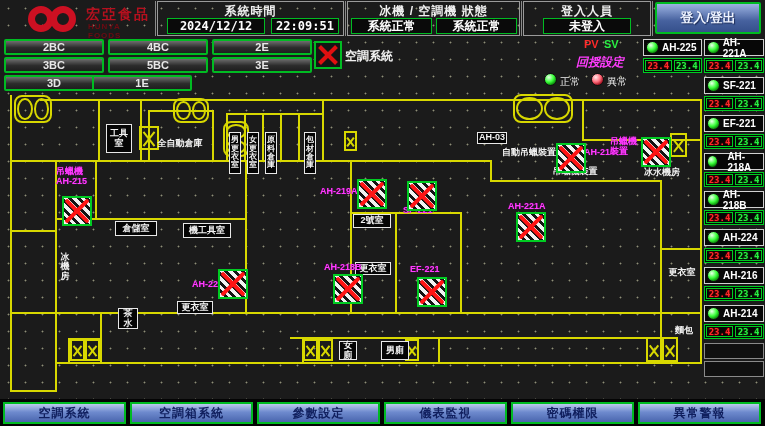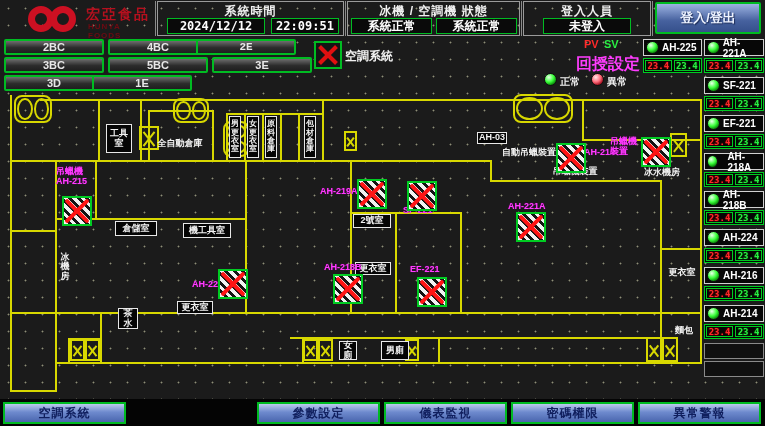--- a/index.html
+++ b/index.html
@@ -24,37 +24,37 @@
     text-shadow:1px 1px 1px #1a2a55;box-sizing:border-box;cursor:pointer;}
   
   .fbtn{position:absolute;width:100px;height:16px;border:2px solid #00bb22;border-radius:2px;
     background:linear-gradient(#6e6e6e,#2c2c2c 55%,#1e1e1e);color:#e8e8e8;
     font-size:11px;font-weight:bold;display:flex;align-items:center;justify-content:center;
     box-sizing:border-box;cursor:pointer;}
   
   .led{width:11px;height:11px;border-radius:50%;border:1px solid #101010;
     background:radial-gradient(circle at 35% 30%,#eaffea,#3aff3a 45%,#0b8a0b 75%,#042f04);}
   .led.pink{background:radial-gradient(circle at 35% 30%,#ffe8ea,#ff6b7a 45%,#a01020 75%,#3f040a);}
-  .leg-txt{color:#f0f0f0;font-size:10px;font-weight:bold;}
+  .leg-txt{color:#f0f0f0;font-size:10px;font-weight:normal;}
   
   .dev-h{position:absolute;height:17px;background:#070707;border:1px solid #d0d0d0;
     display:flex;align-items:center;gap:3px;padding-left:2px;box-sizing:border-box;cursor:pointer;}
   .dev-h .dlbl{color:#fff;font-size:10px;font-weight:bold;font-family:"Liberation Sans",sans-serif;letter-spacing:0px;}
   .dev-v{position:absolute;height:15px;border:1px solid #00cc22;display:flex;box-sizing:border-box;background:#050505;}
   .dev-v span{flex:1;border:1px solid #00cc22;margin:1px;display:flex;align-items:center;justify-content:center;
     font-family:"DejaVu Sans Mono",monospace;font-size:9px;font-weight:bold;}
   .pvtxt{color:#ff2a2a;text-shadow:0 0 2px #aa0000;}
   .svtxt{color:#2aee44;text-shadow:0 0 2px #007700;}
   .emptybox{position:absolute;border:1px solid #8a8a8a;background:#101010;box-sizing:border-box;}
   
   .wall{position:absolute;background:#d8d800;}
   .room-lbl{position:absolute;color:#f2f2f2;font-size:9px;font-weight:bold;line-height:1.05;
     white-space:pre-line;display:flex;align-items:center;justify-content:center;text-align:center;box-sizing:border-box;}
   .room-lbl.boxed{border:1px solid #e8e8e8;background:#050505;}
-  .room-lbl.vert{flex-direction:column;font-size:8px;padding:1px 0;}
+  .room-lbl.vert{flex-direction:column;font-size:8px;padding:1px 0;margin-top:16px;}
   .mag-lbl{position:absolute;color:#ff3cff;font-size:9px;font-weight:bold;line-height:1.1;white-space:pre-line;text-shadow:0 0 1px #880088;}
   .alarm{position:absolute;width:26px;height:26px;border:2px solid #00cc22;box-sizing:content-box;
     background:repeating-linear-gradient(45deg,#f2f2f2 0 3px,#141414 3px 6px);cursor:pointer;}
   .alarm::before,.alarm::after{content:"";position:absolute;left:-3px;right:-3px;top:50%;margin-top:-2px;height:4px;background:#ff1515;border-radius:2px;}
   .alarm::before{transform:rotate(45deg);} .alarm::after{transform:rotate(-45deg);}
   .commx{position:absolute;width:24px;height:24px;border:2px solid #00bb22;background:#141414;}
   .commx::before,.commx::after{content:"";position:absolute;left:0;right:0;top:50%;margin-top:-2px;height:4px;background:#e01010;}
   .commx::before{transform:rotate(45deg);} .commx::after{transform:rotate(-45deg);}
   .shaft{position:absolute;border:2px solid #d8d800;box-sizing:border-box;}
   .shaft::before,.shaft::after{content:"";position:absolute;left:-1px;right:-1px;top:50%;height:2px;background:#d8d800;}
@@ -104,34 +104,34 @@
   <div class="sec" style="left:523px;top:1px;width:128px;height:35px;">
     <div class="sec-h">登入人員</div>
   </div>
   <div class="gbox" style="left:543px;top:18px;width:88px;height:16px;font-family:'Liberation Sans',sans-serif;">未登入</div>
 
   <div class="bluebtn" style="left:655px;top:2px;width:106px;height:32px;">登入/登出</div>
 
   <div id="floorbtns">
       <div class="fbtn" style="left:4px;top:39px;">2BC</div>
       <div class="fbtn" style="left:108px;top:39px;">4BC</div>
-      <div class="fbtn" style="left:196px;top:39px;font-family:Liberation Mono, monospace;">2E</div>
+      <div class="fbtn" style="left:212px;top:39px;">2E</div>
       <div class="fbtn" style="left:4px;top:57px;">3BC</div>
       <div class="fbtn" style="left:108px;top:57px;">5BC</div>
       <div class="fbtn" style="left:212px;top:57px;">3E</div>
       <div class="fbtn" style="left:4px;top:75px;">3D</div>
       <div class="fbtn" style="left:92px;top:75px;">1E</div>
     </div>
 
   <div class="commx" style="left:314px;top:41px;"></div>
   <div class="txt" style="left:345px;top:48px;color:#f0f0f0;font-size:12px;">空調系統</div>
 
   <div class="txt" style="left:584px;top:38px;color:#ff2a2a;font-size:11px;">PV</div>
   <div class="txt" style="left:604px;top:38px;color:#2aee44;font-size:11px;">SV</div>
-  <div class="txt" style="left:576px;top:54px;color:#ff3cff;font-size:16px;">回授設定</div>
+  <div class="txt" style="left:576px;top:54px;color:#ff3cff;font-size:12px;font-style:italic;">回授設定</div>
 
   <div class="led" style="position:absolute;left:544px;top:73px;"></div>
   <div class="leg-txt abs" style="left:560px;top:75px;">正常</div>
   <div class="led pink" style="position:absolute;left:591px;top:73px;"></div>
   <div class="leg-txt abs" style="left:607px;top:75px;">異常</div>
 
   <div id="devpanel">
       <div class="dev-h" style="left:643px;top:39px;width:59px;">
         <span class="led"></span>
         <span class="dlbl">AH-225</span>
@@ -319,19 +319,20 @@
       <div class="alarm" style="left:516px;top:212px;"></div>
       <div class="alarm" style="left:556px;top:143px;"></div>
       <div class="alarm" style="left:641px;top:137px;"></div>
       <div class="alarm" style="left:218px;top:269px;"></div>
       <div class="alarm" style="left:333px;top:274px;"></div>
       <div class="alarm" style="left:417px;top:277px;"></div>
     </div>
 
   <div id="navbar">
       <div class="navbtn" style="left:3px;">空調系統</div>
+      <div class="navbtn" style="left:130px;">空調箱系統</div>
       <div class="navbtn" style="left:257px;">參數設定</div>
       <div class="navbtn" style="left:384px;">儀表監視</div>
       <div class="navbtn" style="left:511px;">密碼權限</div>
       <div class="navbtn" style="left:638px;">異常警報</div>
     </div>
 
 </div>
 
 </body></html>

